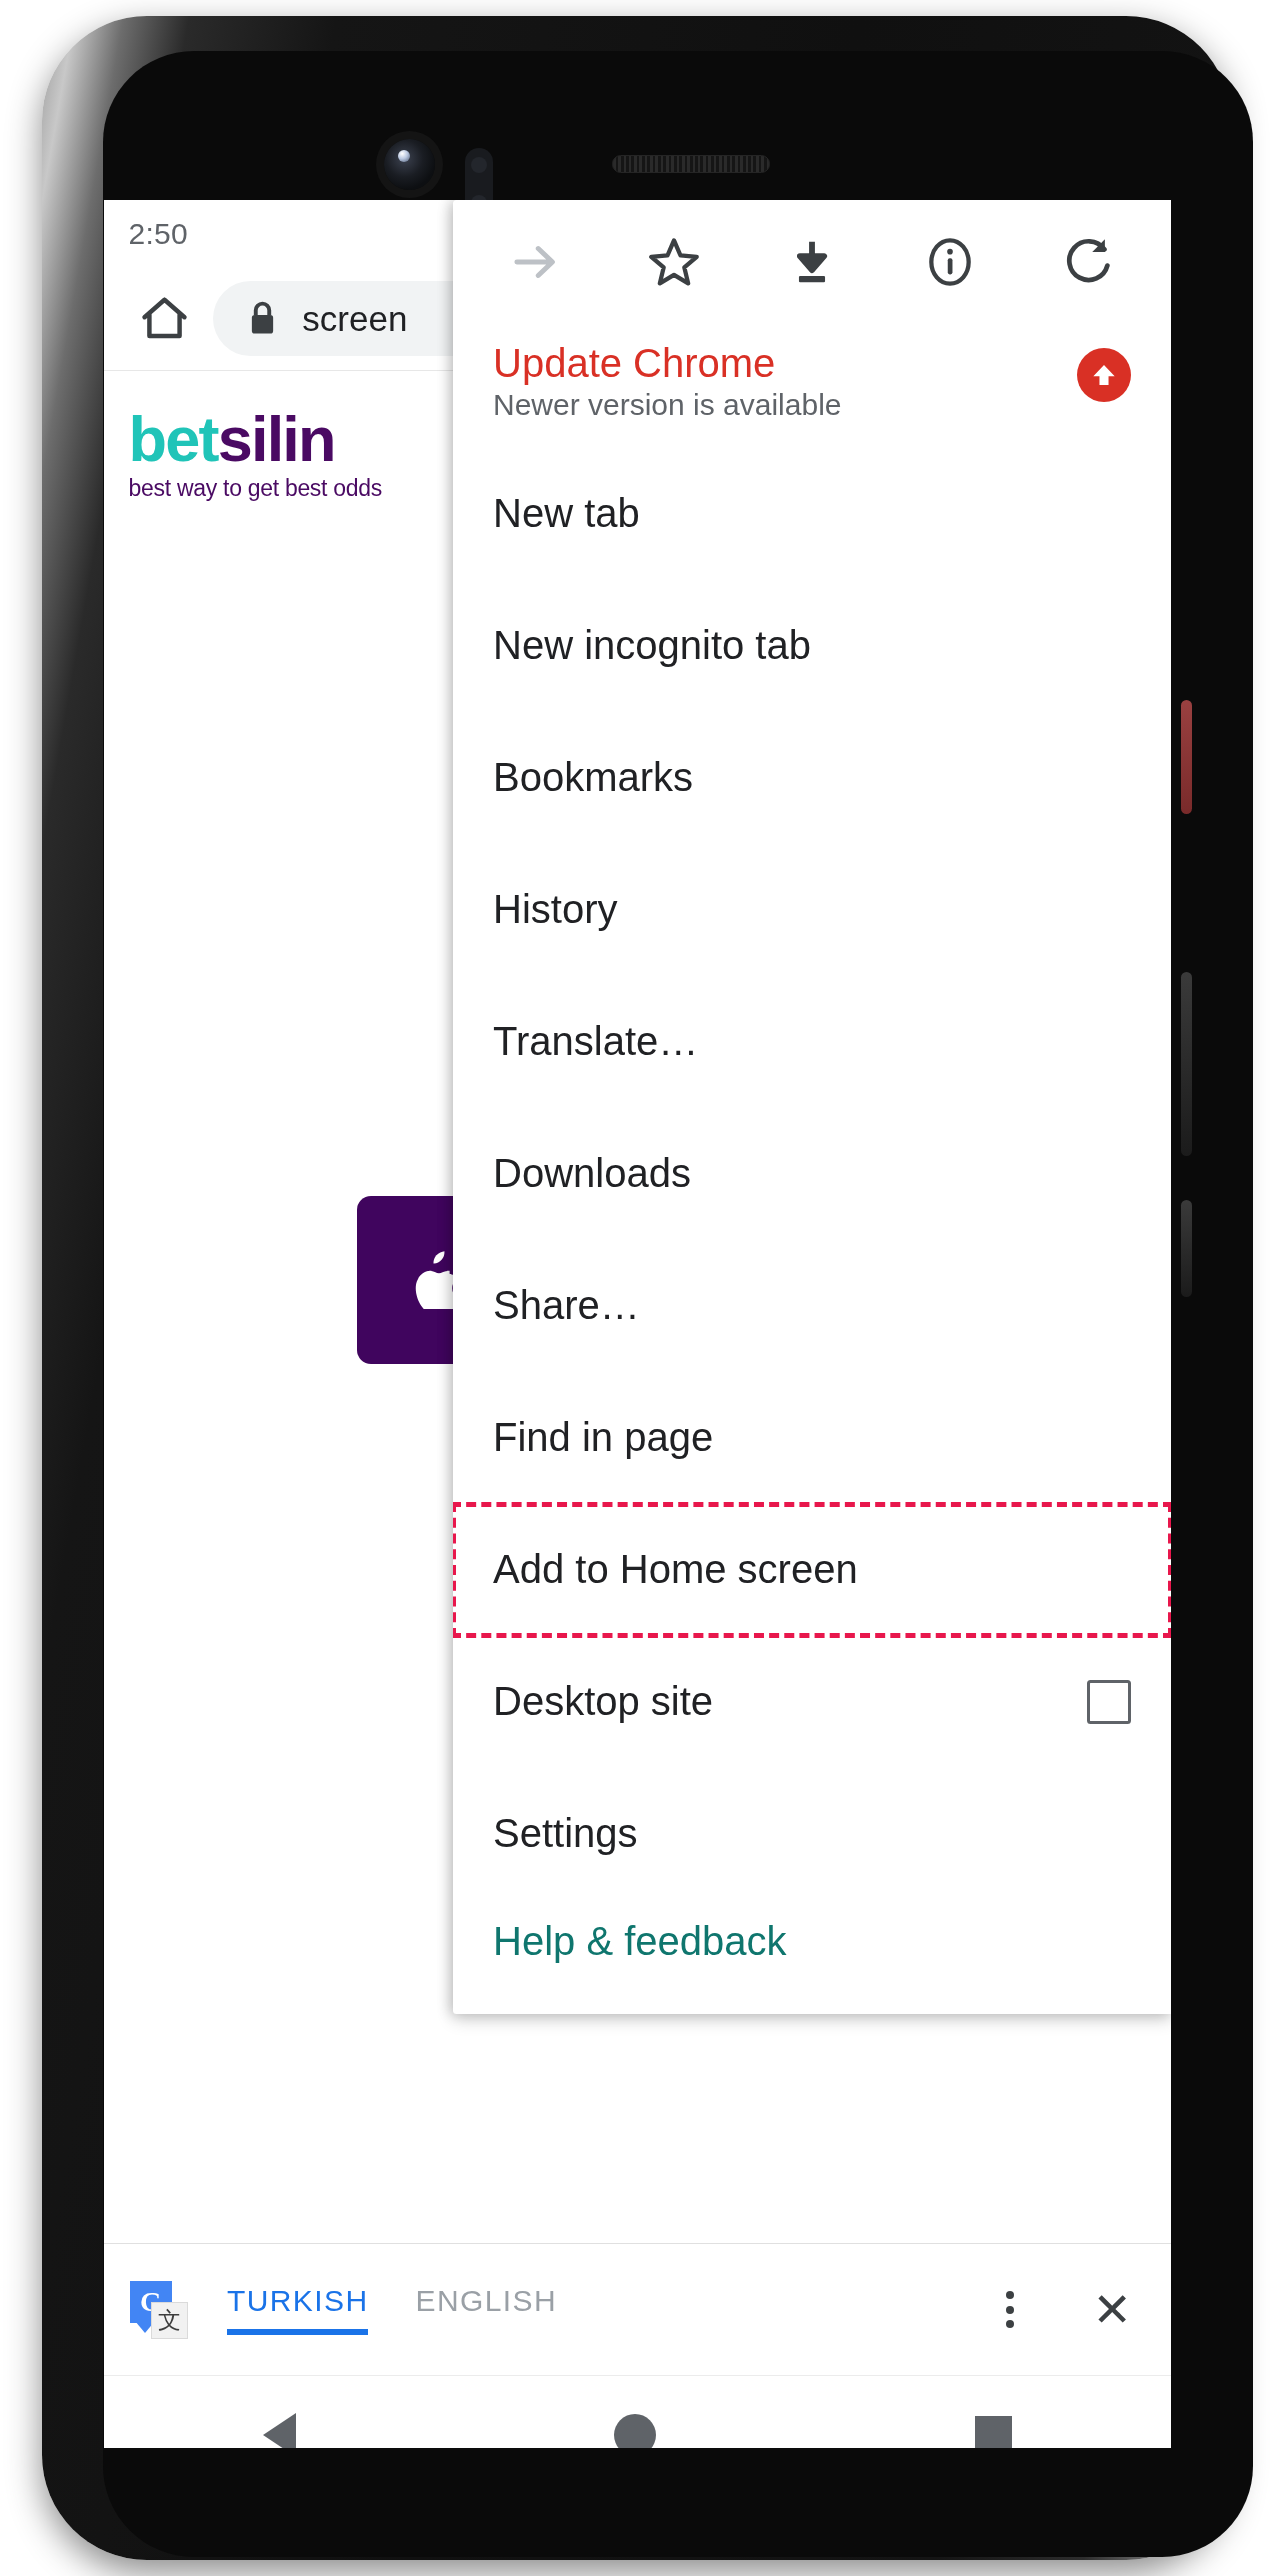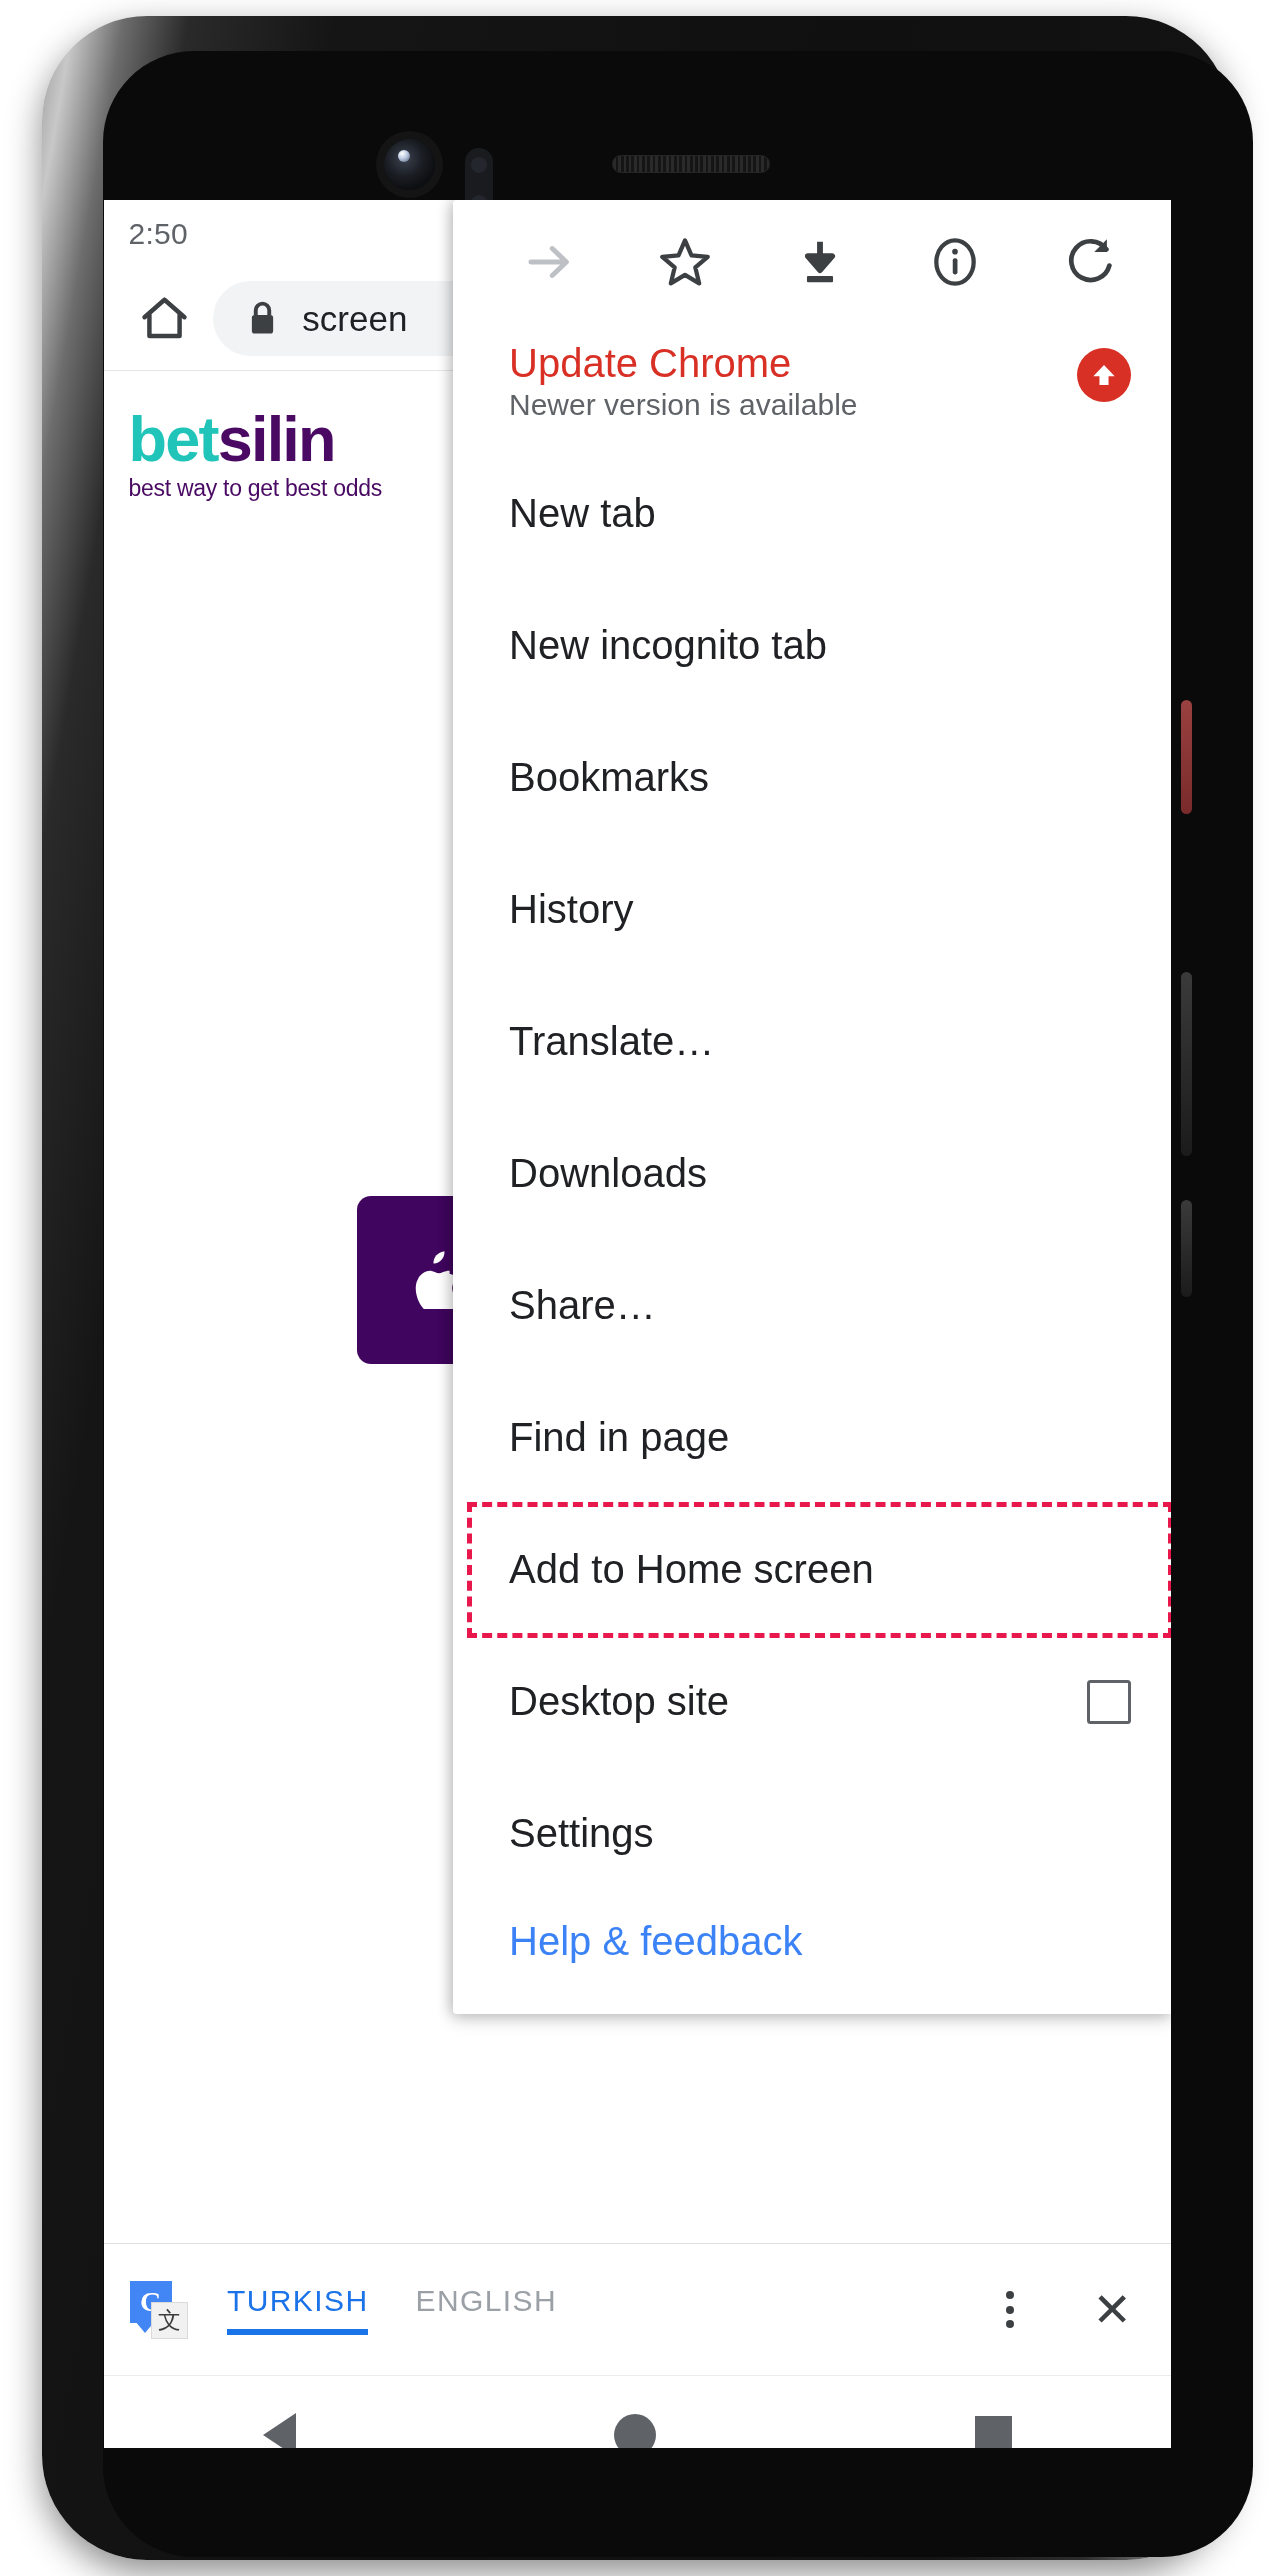--- a/index.html
+++ b/index.html
@@ -246,22 +246,22 @@
   }
   .menu-item .label { flex: 1; }
   .chk {
     width: 44px; height: 44px; border: 3.5px solid #5f6368;
     border-radius: 3.5px; background: #fff;
   }
   .menu-item.highlight {
     outline: 5.3px dashed #e8174c;
     outline-offset: -3.5px;
   }
-  .menu-item.faded { color: #3b82f6; height: 114px; align-items: flex-start; padding-top: 19.3px; justify-content: center;}
-  .menu-clip { max-height: 2027px; overflow: hidden; padding-left: 16px; }
+  .menu-item.faded { color: #0f766e; height: 114px; align-items: flex-start; padding-top: 19.3px; justify-content: center;}
+  .menu-clip { max-height: 2027px; overflow: hidden; }
 </style>
 </head>
 <body>
 
 <div id="stage">
 
   <div class="phone-outer">
     <div class="phone-inner"></div>
     <div class="notch-camera"></div>
     <div class="notch-sensor"></div>

